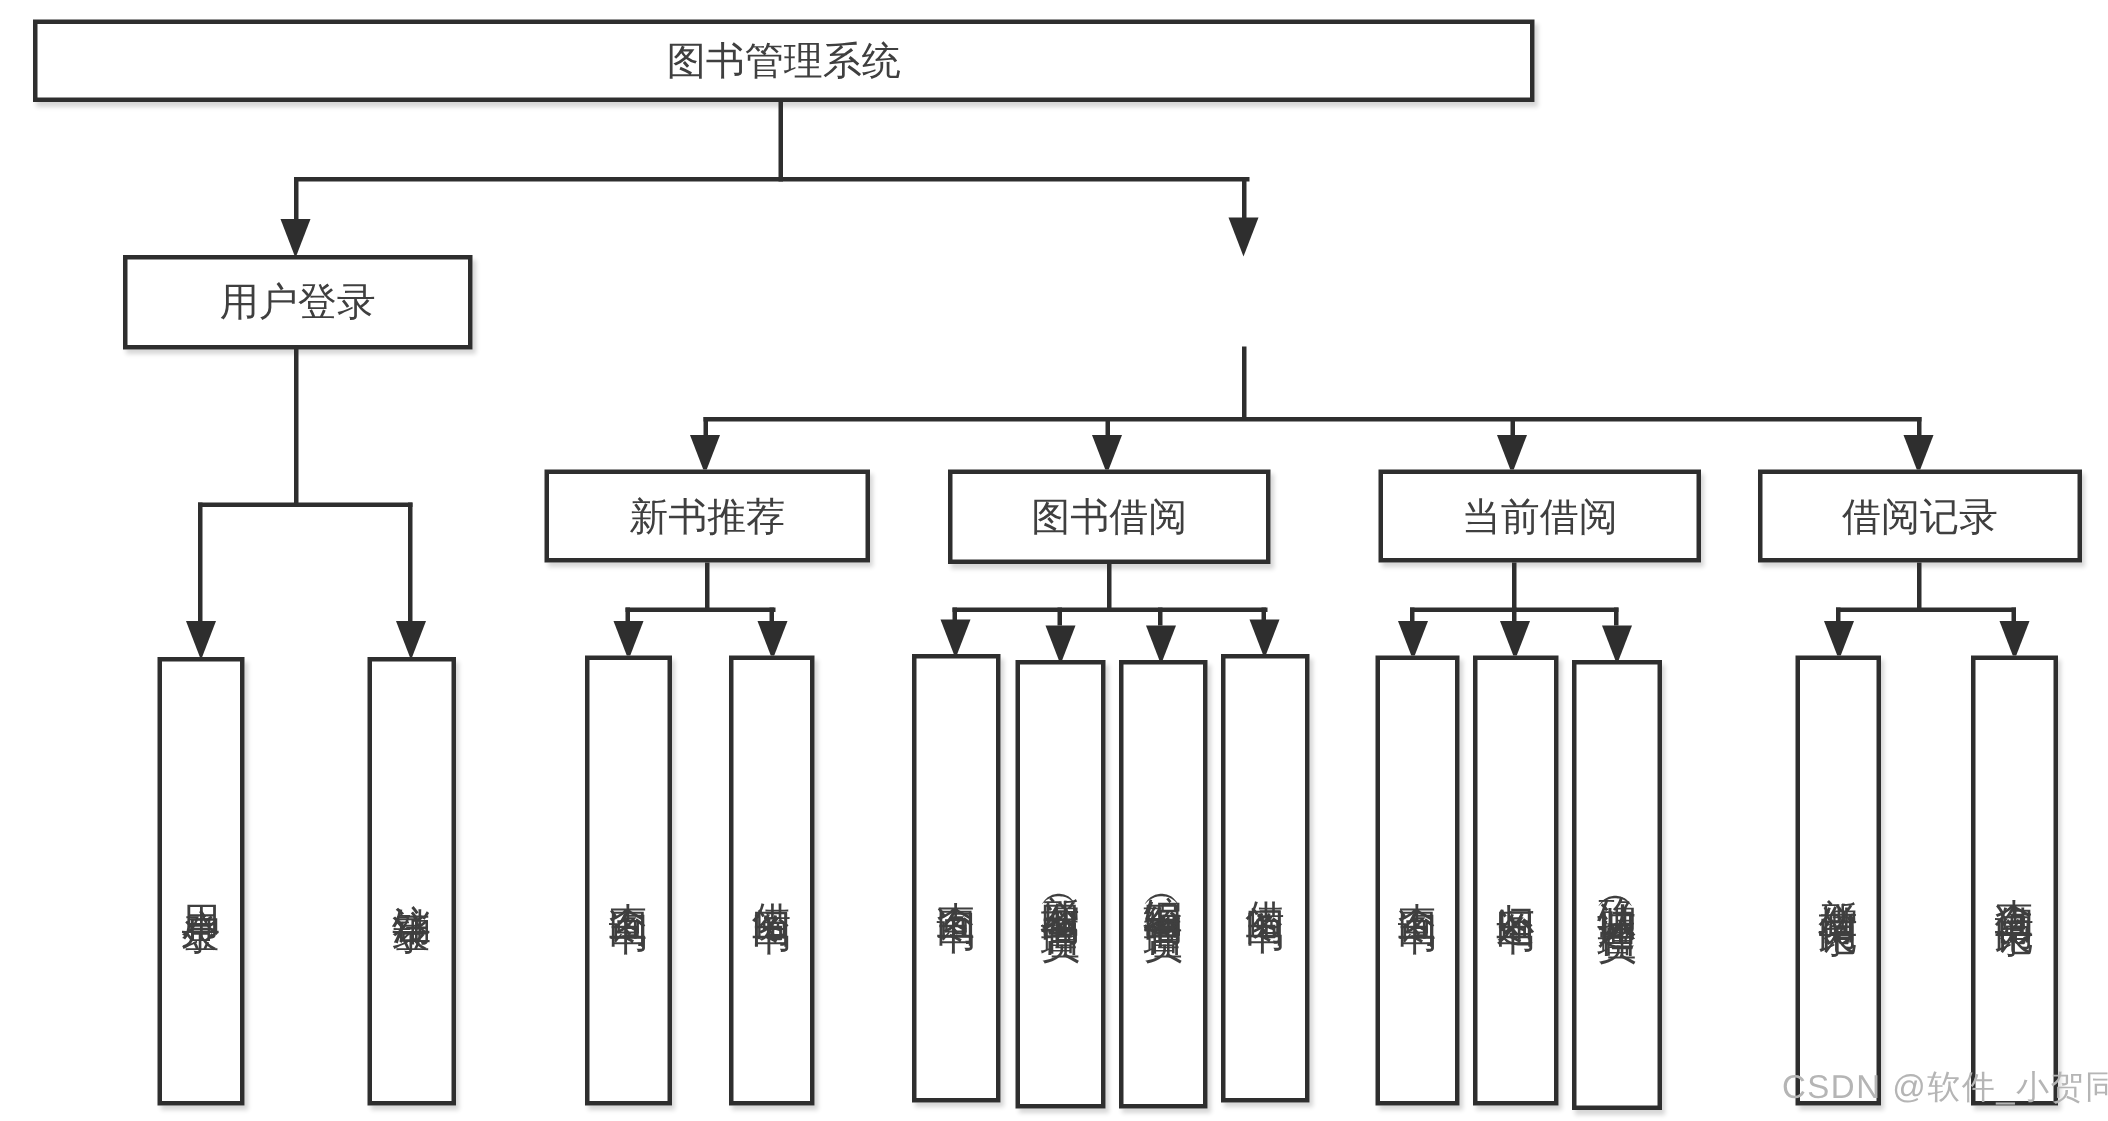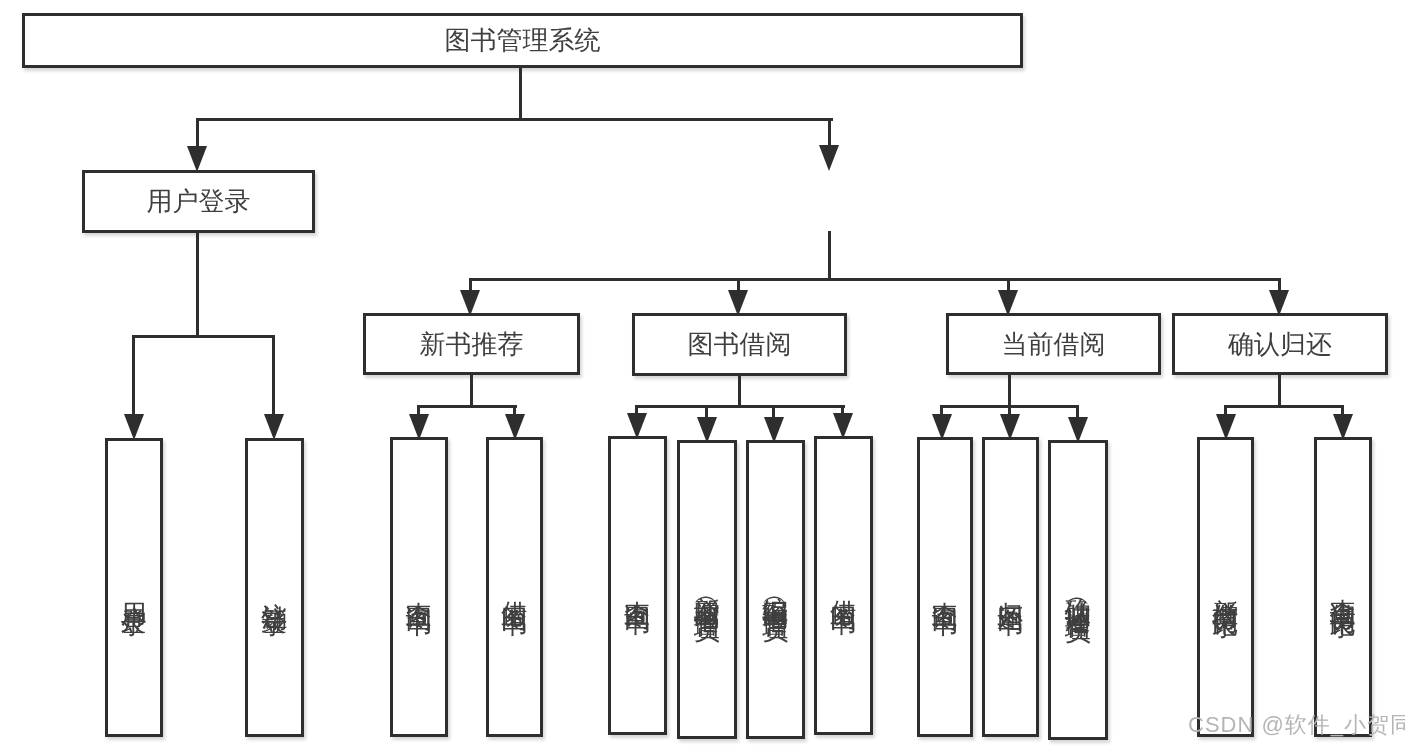--- a/index.html
+++ b/index.html
@@ -73,22 +73,22 @@
   <div class="ln" style="left:737px;top:278px;width:3px;height:16px"></div>
   <div class="ln" style="left:1007px;top:278px;width:3px;height:16px"></div>
   <div class="ln" style="left:1278px;top:278px;width:3px;height:16px"></div>
   <div class="arr" style="left:460px;top:290px"></div>
   <div class="arr" style="left:728px;top:290px"></div>
   <div class="arr" style="left:998px;top:290px"></div>
   <div class="arr" style="left:1269px;top:290px"></div>
 
   <div class="box" style="left:363px;top:313px;width:217px;height:62px">新书推荐</div>
   <div class="box" style="left:632px;top:313px;width:215px;height:63px">图书借阅</div>
-  <div class="box" style="left:946px;top:313px;width:215px;height:62px">当前借阅</div>
-  <div class="box" style="left:1172px;top:313px;width:216px;height:62px">确认归还</div>
+  <div class="box" style="left:919px;top:313px;width:215px;height:62px">当前借阅</div>
+  <div class="box" style="left:1172px;top:313px;width:216px;height:62px">借阅记录</div>
 
   <div class="ln" style="left:470px;top:375px;width:3px;height:33px"></div>
   <div class="ln" style="left:417px;top:405px;width:100px;height:3px"></div>
   <div class="ln" style="left:417px;top:405px;width:3px;height:12px"></div>
   <div class="ln" style="left:513px;top:405px;width:3px;height:12px"></div>
   <div class="arr" style="left:409px;top:414px"></div>
   <div class="arr" style="left:505px;top:414px"></div>
 
   <div class="ln" style="left:738px;top:376px;width:3px;height:32px"></div>
   <div class="ln" style="left:635px;top:405px;width:210px;height:3px"></div>

